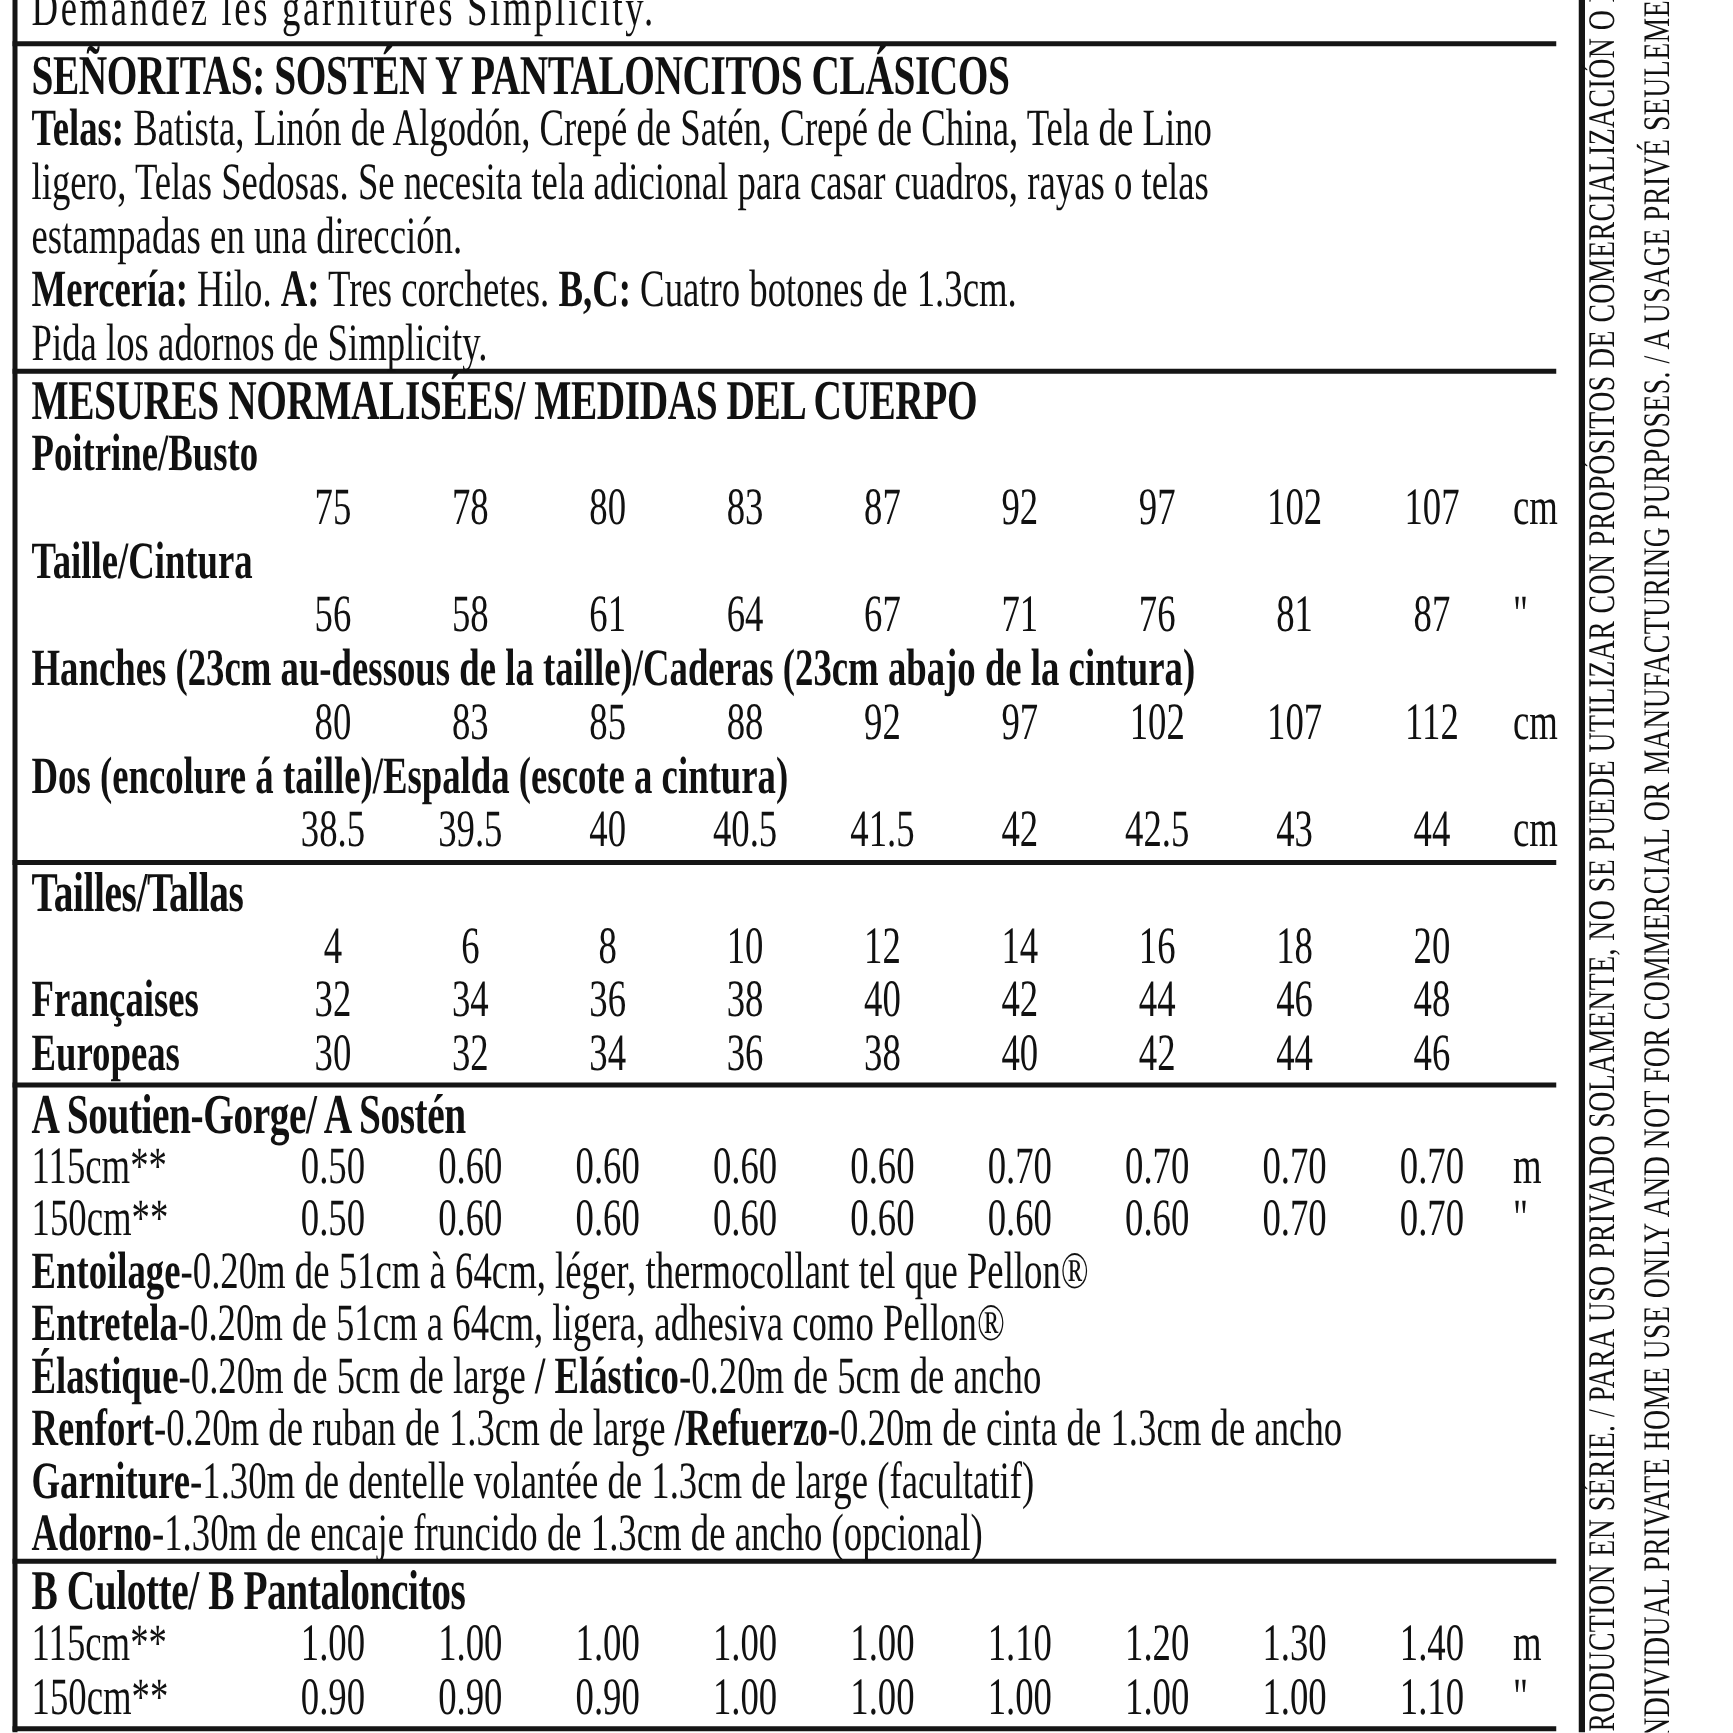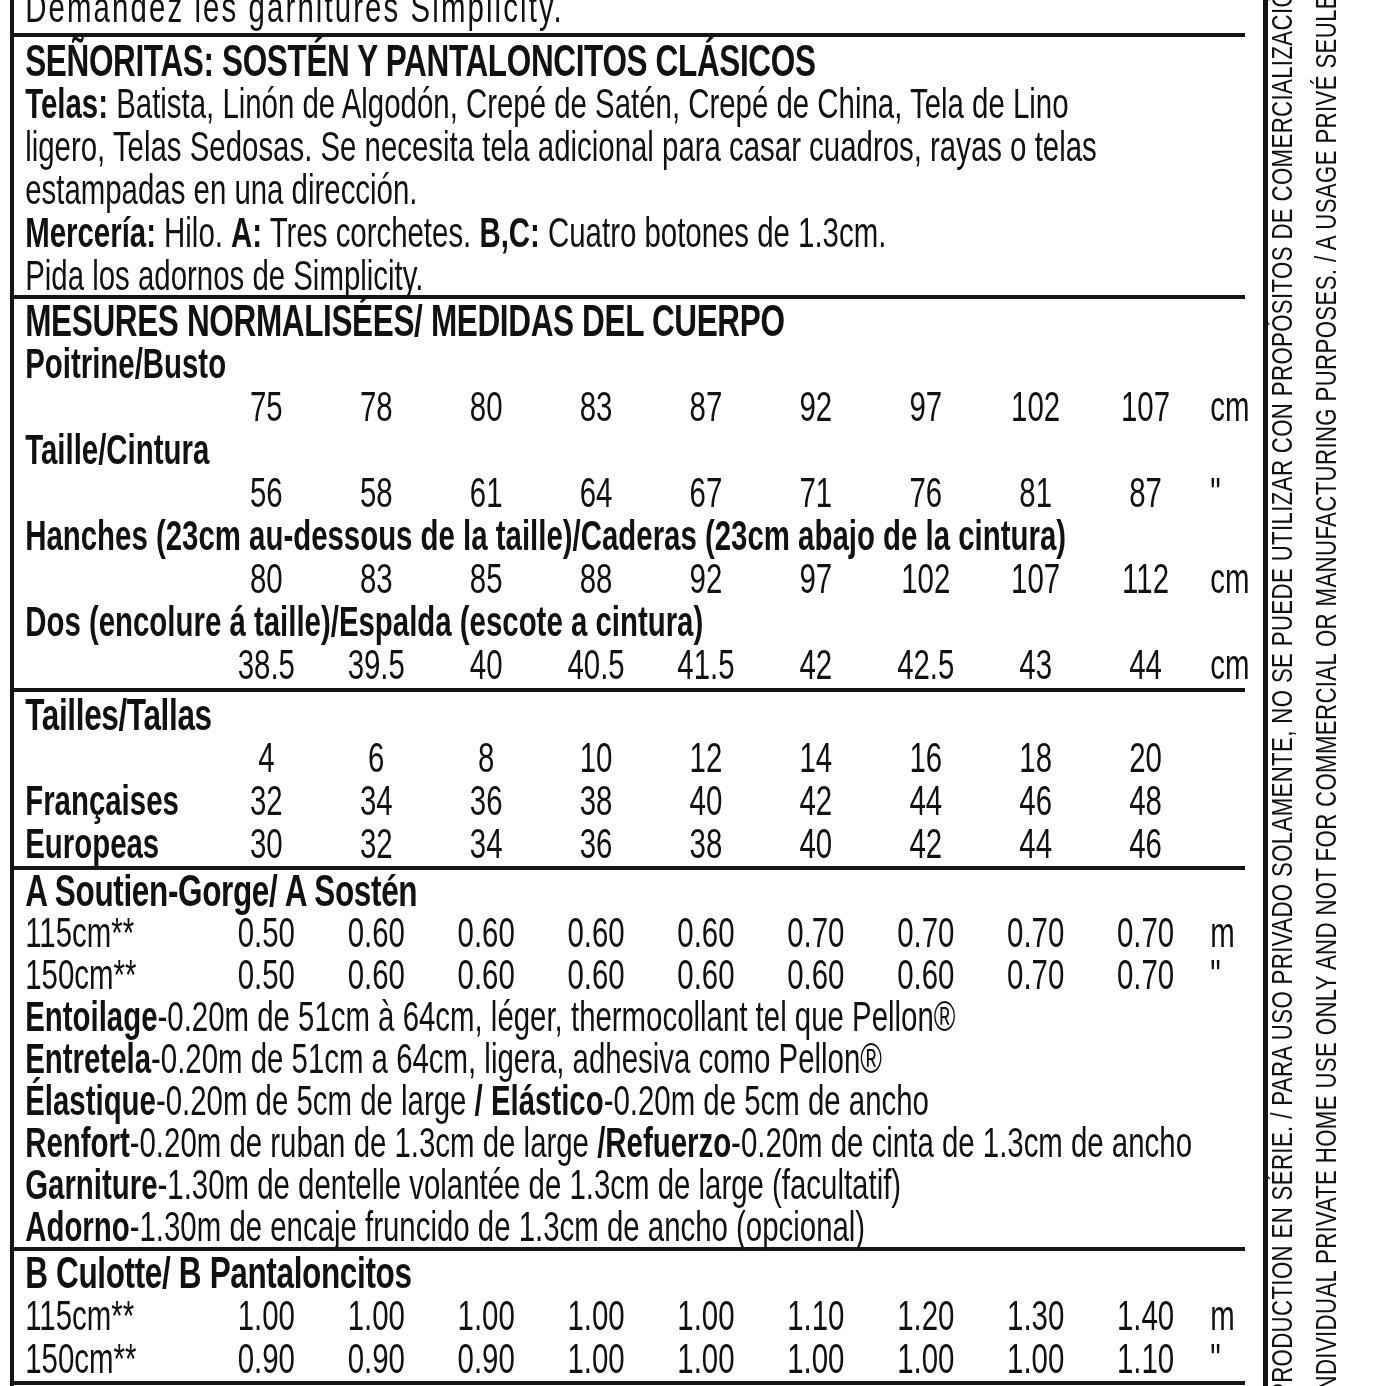--- a/index.html
+++ b/index.html
@@ -1,18 +1,18 @@
 <!DOCTYPE html>
 <html><head>
 <meta charset="utf-8">
 <style>
   html,body{margin:0;padding:0;}
   body{background:#fff;}
   .page{position:relative;width:1386px;height:1386px;background:#ffffff;overflow:hidden;
-        font-family:Liberation Sans, sans-serif;color:#111;}
+        font-family:Liberation Serif, serif;color:#111;}
   
   .vborder{position:absolute;top:0;height:1386px;background:#151515;}
   #left-border{left:10px;width:4px;}
   #right-border{left:1263px;width:5px;}
   
   .rule{position:absolute;left:10px;width:1235px;height:4px;background:#151515;}
   
   .squeeze{position:absolute;left:14px;top:0;width:1780px;height:1386px;
            transform:scaleX(0.70);transform-origin:0 0;}
   .sec{position:absolute;left:16px;right:0;line-height:43px;font-size:42px;white-space:nowrap;}

